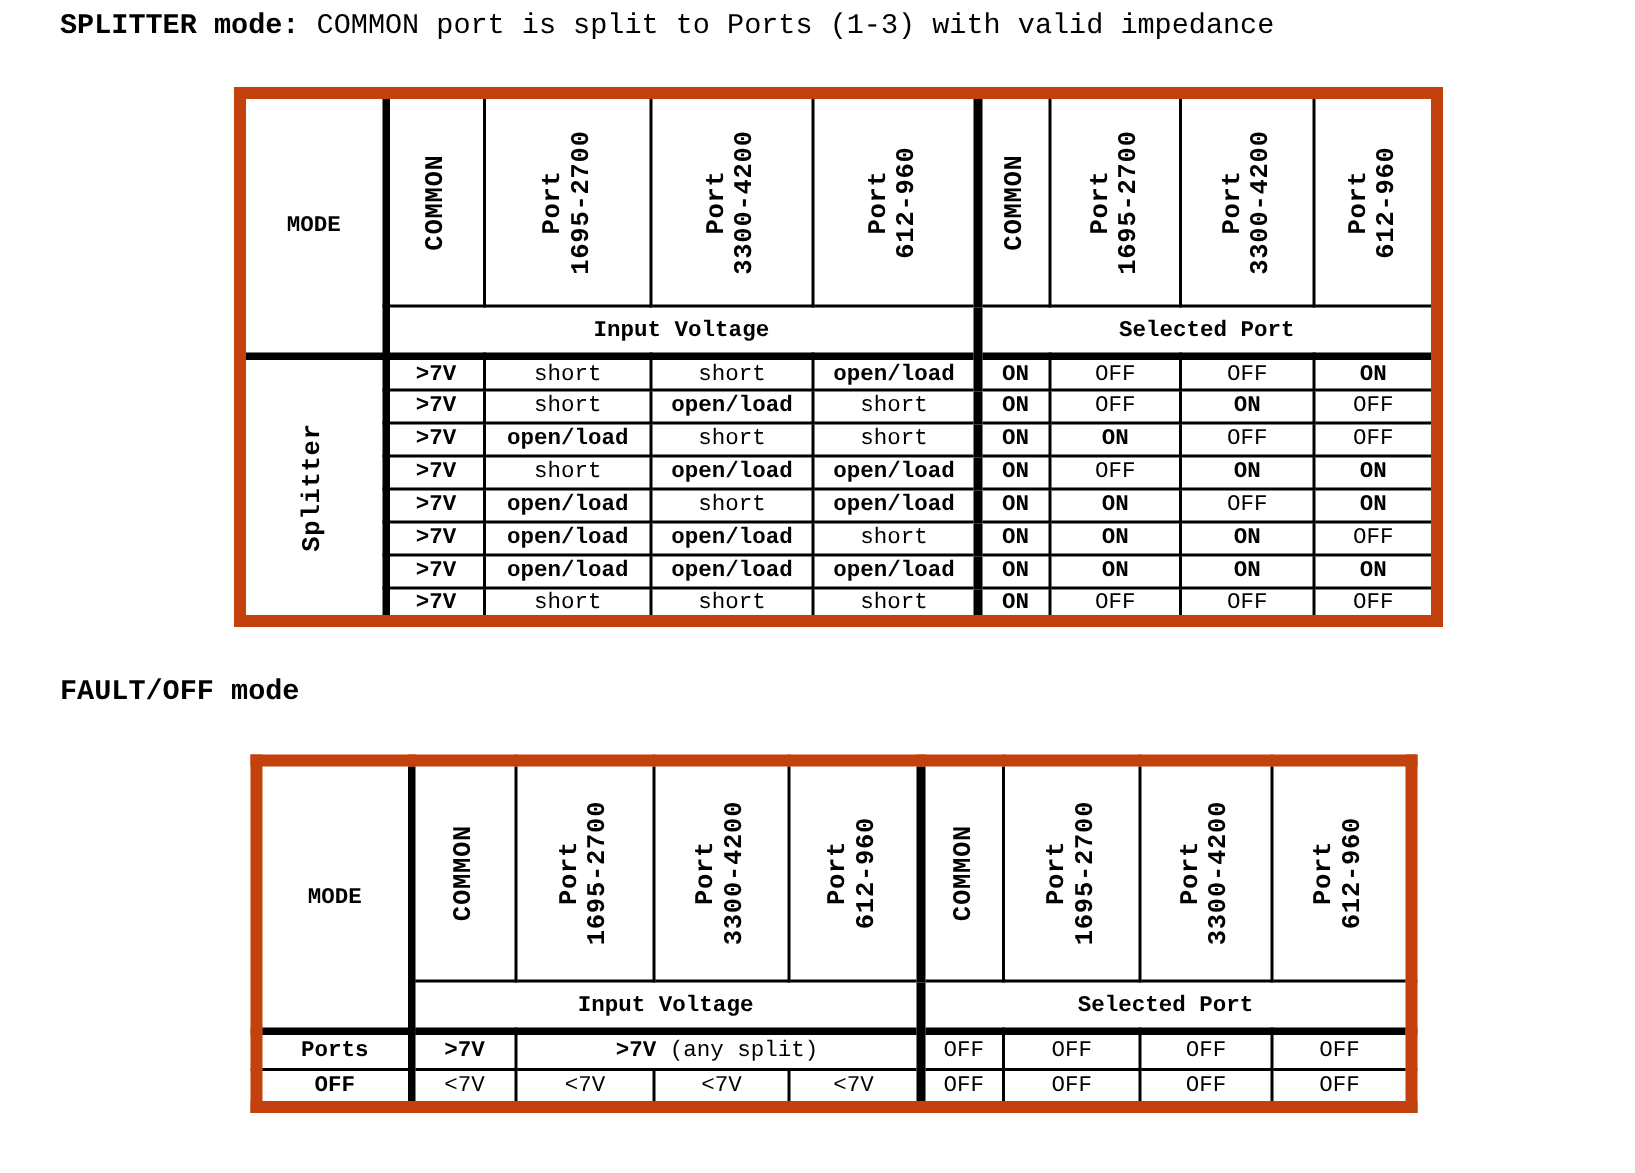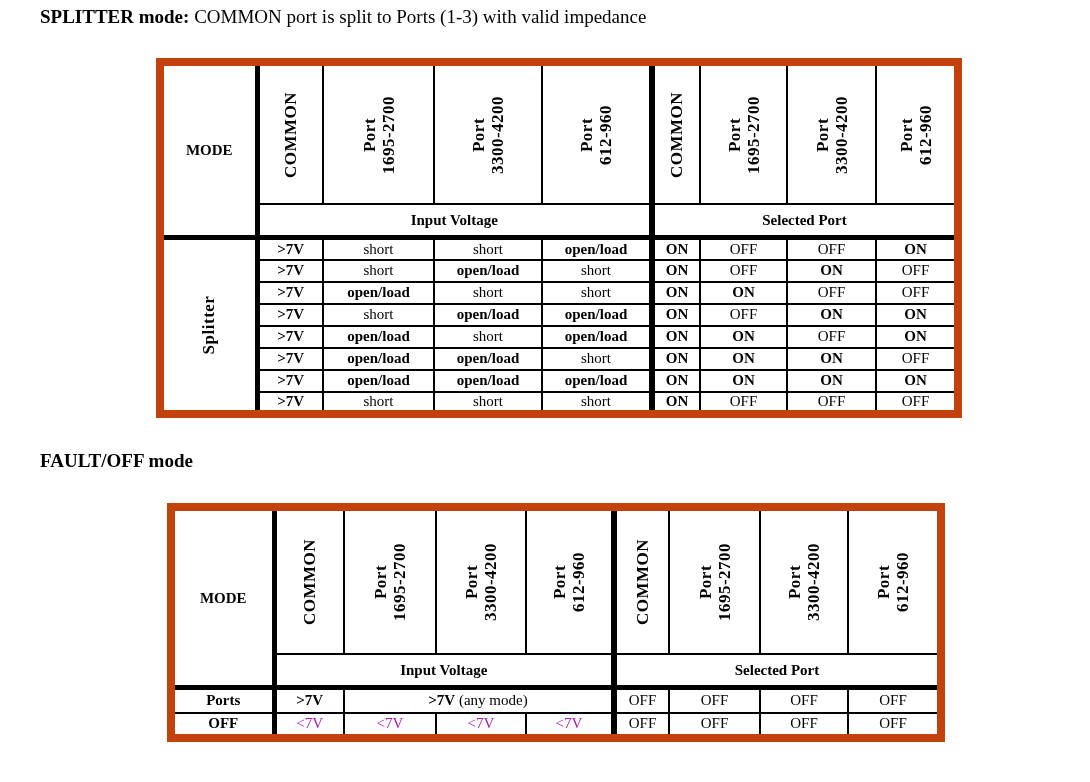--- a/index.html
+++ b/index.html
@@ -1,23 +1,23 @@
 <!DOCTYPE html>
 <html><head>
 <meta charset="utf-8">
 <style>
   html,body { margin:0; padding:0; background:#ffffff; }
   .page {
     position:relative; width:1090px; height:782px; background:#ffffff;
-    color:#000; font-family:Liberation Serif, serif; overflow:hidden;
+    color:#000; font-family:Liberation Mono, monospace; overflow:hidden;
   }
   .h1 { position:absolute; left:40px; top:6px; font-size:19px; white-space:nowrap; }
   .h2 { position:absolute; left:40px; top:450px; font-size:19px; font-weight:bold; white-space:nowrap; }
   .b  { font-weight:bold; }
-  .muted { color:#a21caf; }
+  .muted { color:#000000; }
 
   table.t {
     position:absolute; border-collapse:collapse; table-layout:fixed;
     background:#fff; border:8px solid #c2410c;
   }
   .t td {
     border:2px solid #000; text-align:center; vertical-align:middle;
     padding:0; font-size:15px; overflow:hidden;
   }
   .t1 { left:156px; top:58px; }
@@ -243,21 +243,21 @@
 612-960</div>
           </td>
     </tr>
     <tr>
       <td colspan="4" class="subh br6">Input Voltage</td>
       <td colspan="4" class="subh">Selected Port</td>
     </tr>
     <tr class="d2">
       <td class="mlbl br5">Ports</td>
       <td class="cell b">&gt;7V</td>
-      <td colspan="3" class="cell br6"><span class="b">&gt;7V</span><span> (any mode)</span></td>
+      <td colspan="3" class="cell br6"><span class="b">&gt;7V</span><span> (any split)</span></td>
       <td class="cell">OFF</td>
       <td class="cell">OFF</td>
       <td class="cell">OFF</td>
       <td class="cell">OFF</td>
     </tr>
     <tr class="d2">
       <td class="mlbl br5">OFF</td>
       <td class="cell muted">&lt;7V</td>
       <td class="cell muted">&lt;7V</td>
       <td class="cell muted">&lt;7V</td>

